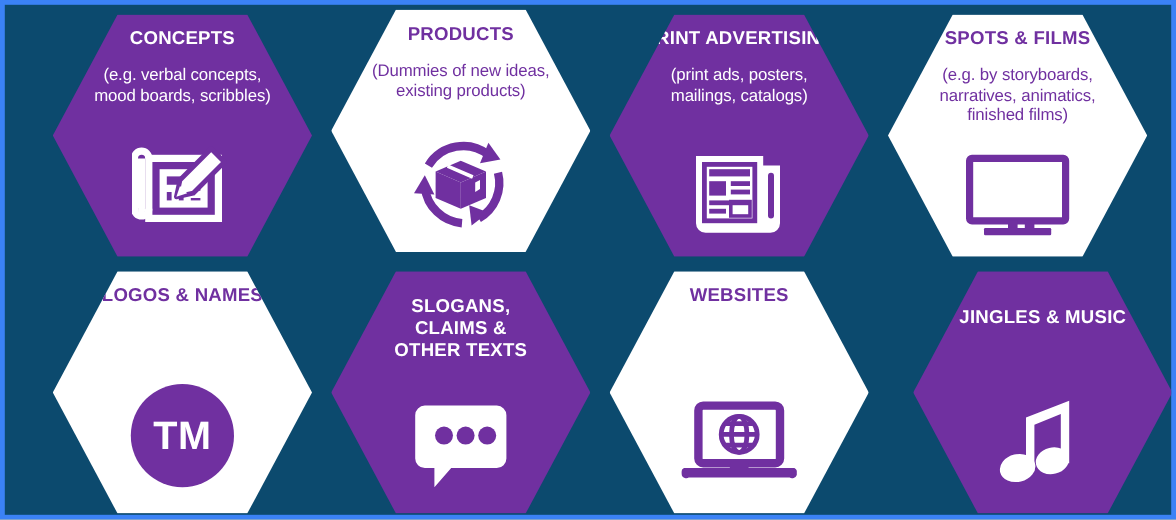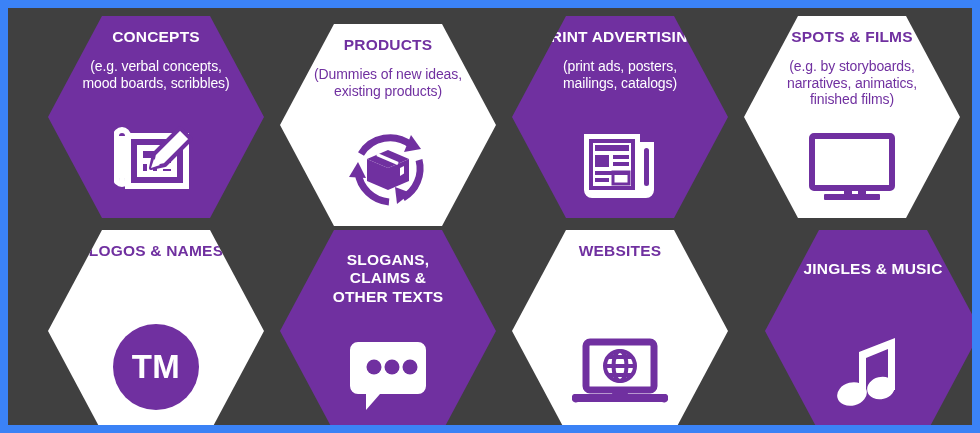--- a/index.html
+++ b/index.html
@@ -9,22 +9,22 @@
   }
   body {
     font-family: "Liberation Sans", sans-serif;
   }
 
   #infographic {
     position: relative;
     width: 980px;
     height: 433px;
     box-sizing: border-box;
-    background: #404040;
-    border: 8px solid #3b82f6;
+    background: #0c4a6e;
+    border: 4px solid #3b82f6;
     overflow: hidden;
   }
 
   .hex-grid {
     position: absolute;
     left: 0;
     top: 0;
     width: 980px;
     height: 433px;
   }
@@ -128,21 +128,21 @@
           </g>
           <circle cx="8" cy="53" r="3" fill="#ffffff"></circle>
           <g>
             <path d="M66 2 l11 11 -26 26 -14 3 3 -14 z" fill="#ffffff" stroke="#7030a0" stroke-width="4" stroke-linejoin="round"></path>
             <path d="M37 42 l9 -3 -6 -6 z" fill="#ffffff"></path>
           </g>
         </svg>
       </div>
     </div>
 
-    <div class="hex hollow row-top" style="left:272px; top:16px;">
+    <div class="hex hollow row-top" style="left:272px; top:4px;">
       <div class="hex-text">
         <div class="hex-title">PRODUCTS</div>
         <div class="hex-sub">(Dummies of new ideas,
 existing products)</div>
       </div>
       <div class="hex-icon">
         <svg width="86" height="82" viewBox="0 0 86 82" aria-hidden="true">
 
           <g fill="none" stroke="#7030a0" stroke-width="7" stroke-linecap="butt">
             <path d="M16 26 A34 34 0 0 1 66 17"></path>

